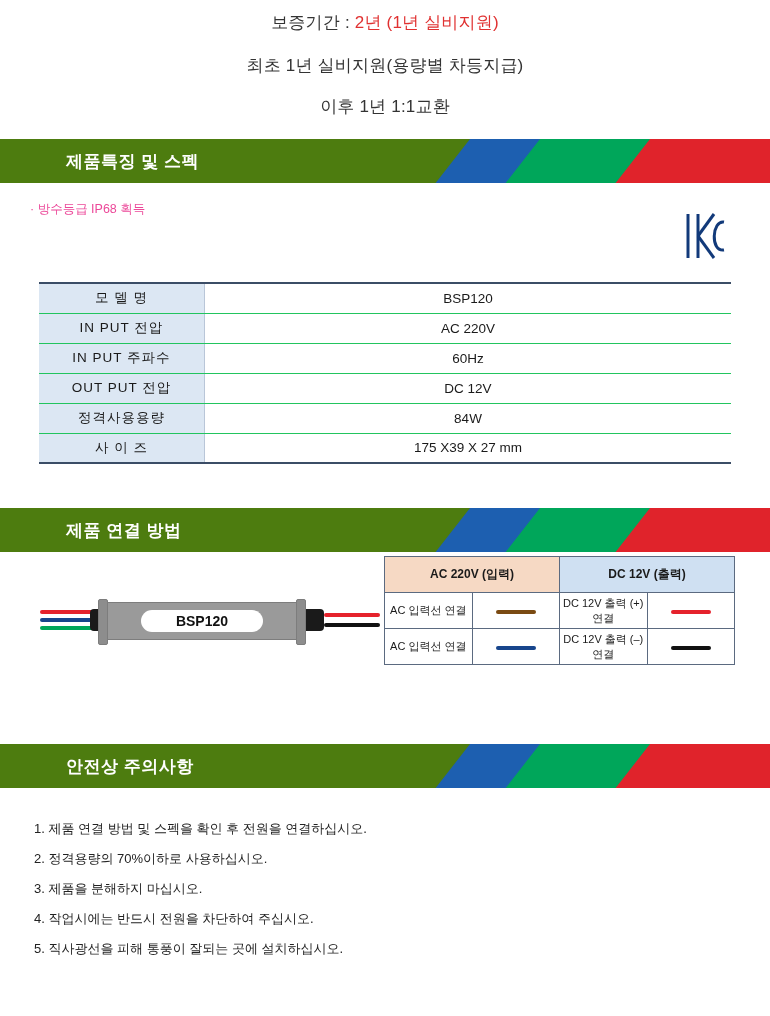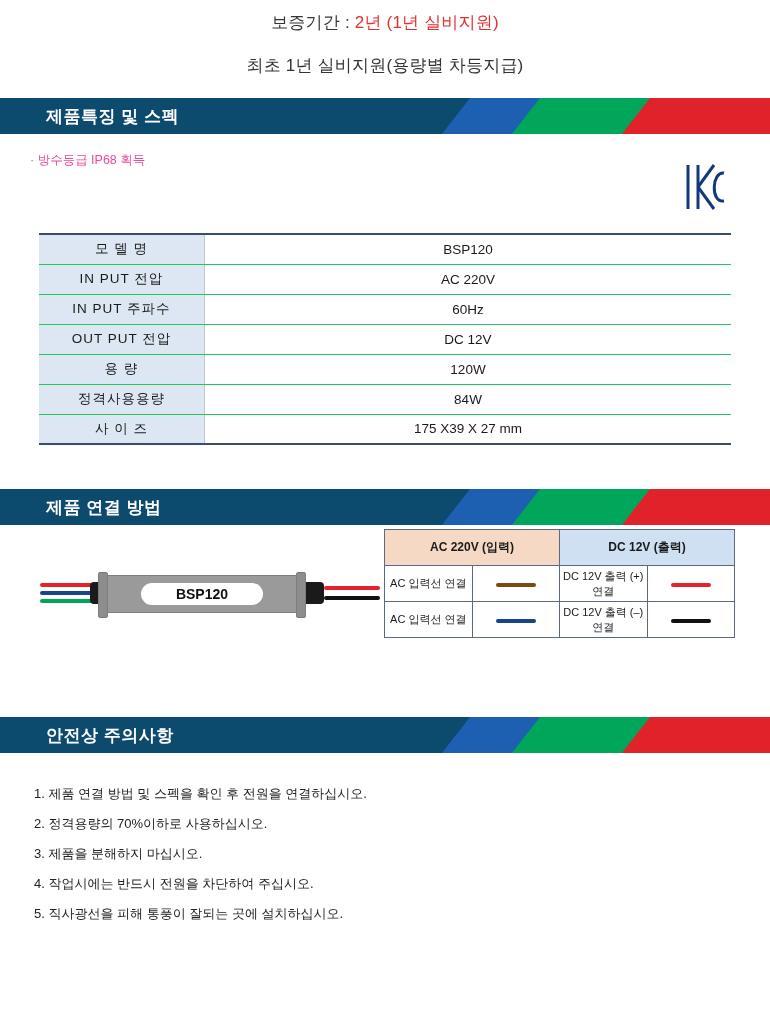--- a/index.html
+++ b/index.html
@@ -27,25 +27,26 @@
     line-height: 1;
     margin: 0 0 24px 0;
     letter-spacing: 0.2px;
   }
   .warranty-line.first { margin-bottom: 26px; }
   .warranty-accent { color: #e03030; }
 
   
   .banner {
     position: relative;
-    height: 36px;
-    background: #0c4a6e;
+    height: 44px;
+    background: #4d7c0f;
     overflow: hidden;
     display: flex;
     align-items: center;
+    padding-left: 20px;
   }
   .banner-title {
     position: relative;
     z-index: 4;
     color: #ffffff;
     font-size: 17px;
     font-weight: bold;
     padding-left: 46px;
     letter-spacing: 0.5px;
   }
@@ -222,20 +223,21 @@
   }
 </style>
 </head>
 <body>
 
 <div class="warranty">
   <p class="warranty-line first">
     <span>보증기간 : </span><span class="warranty-accent">2년 (1년 실비지원)</span>
   </p>
   <p class="warranty-line">최초 1년 실비지원(용량별 차등지급)</p>
+  <p class="warranty-line">이후 1년 1:1교환</p>
 </div>
 
 <div class="banner">
   <div class="shape-blue-mid"></div>
   <div class="shape-green"></div>
   <div class="shape-red"></div>
   <div class="banner-title">제품특징 및 스펙</div>
 </div>
 
 <div class="spec-section">
@@ -263,24 +265,20 @@
     </tr>
     <tr>
       <td class="label">IN PUT 주파수</td>
       <td class="value">60Hz</td>
     </tr>
     <tr>
       <td class="label">OUT PUT 전압</td>
       <td class="value">DC 12V</td>
     </tr>
     <tr>
-      <td class="label">용      량</td>
-      <td class="value">120W</td>
-    </tr>
-    <tr>
       <td class="label">정격사용용량</td>
       <td class="value">84W</td>
     </tr>
     <tr>
       <td class="label">사 이 즈</td>
       <td class="value">175 X39 X 27 mm</td>
     </tr>
   </tbody>
     </table>
 </div>

